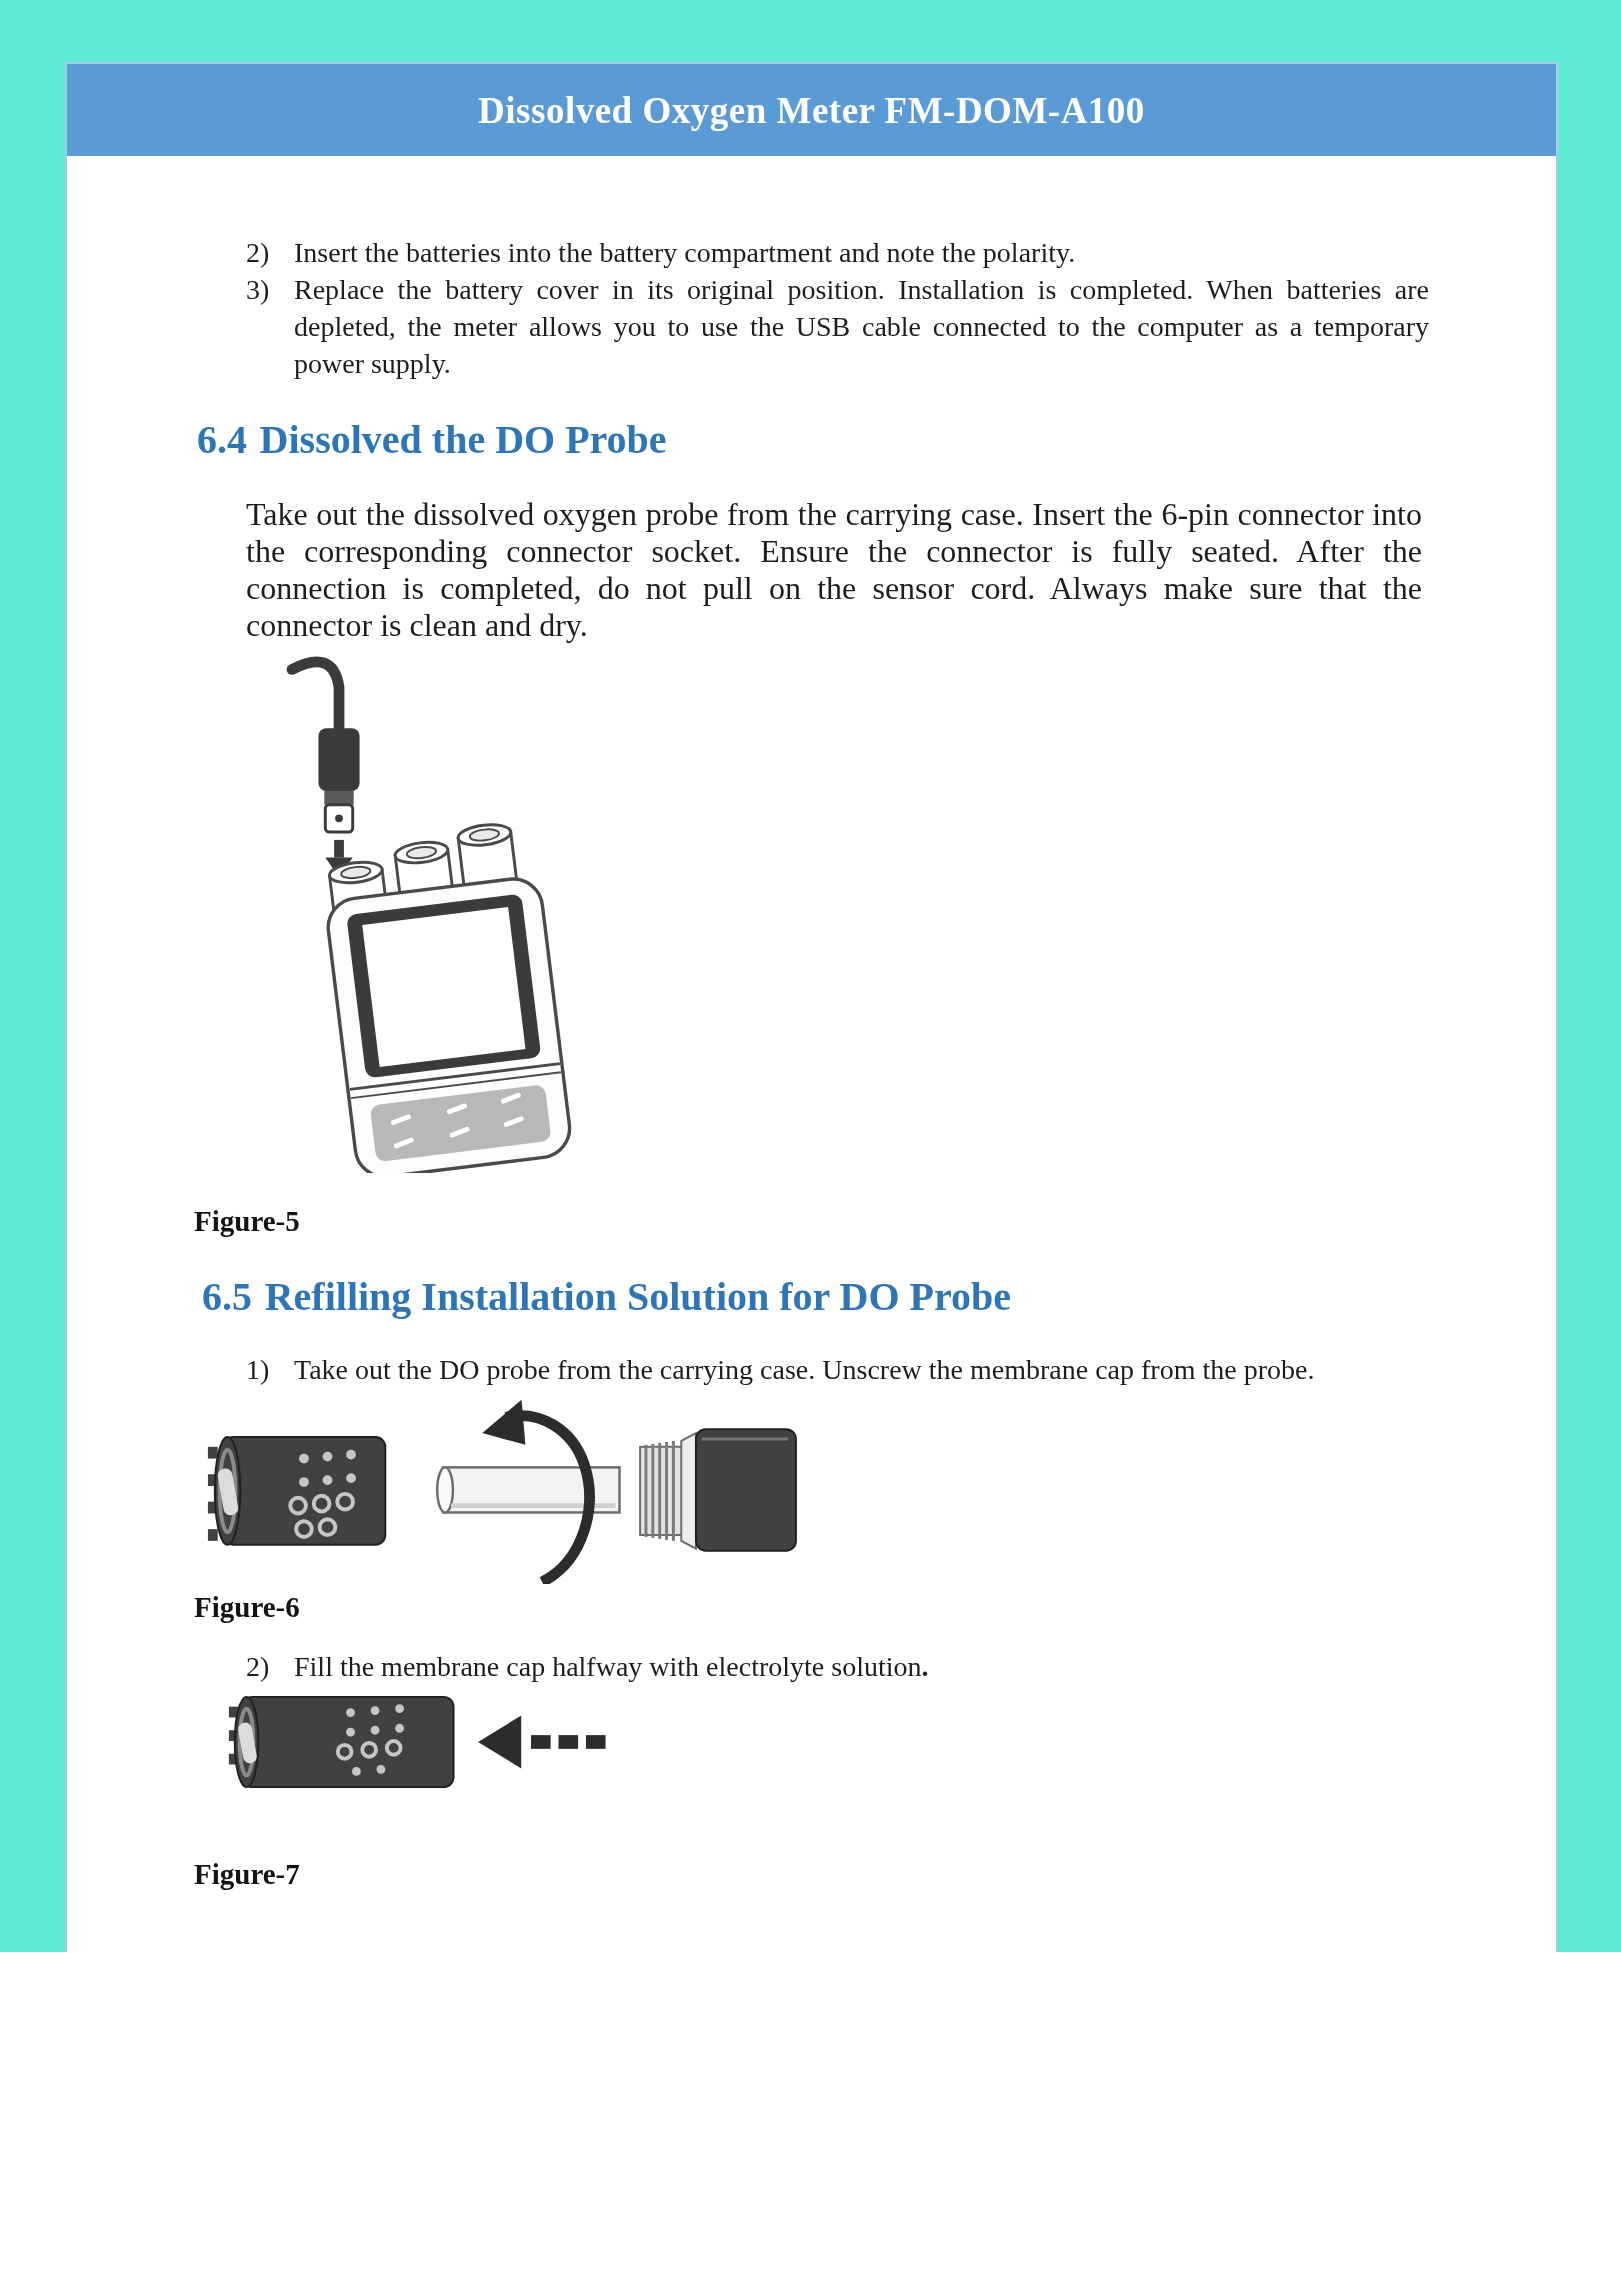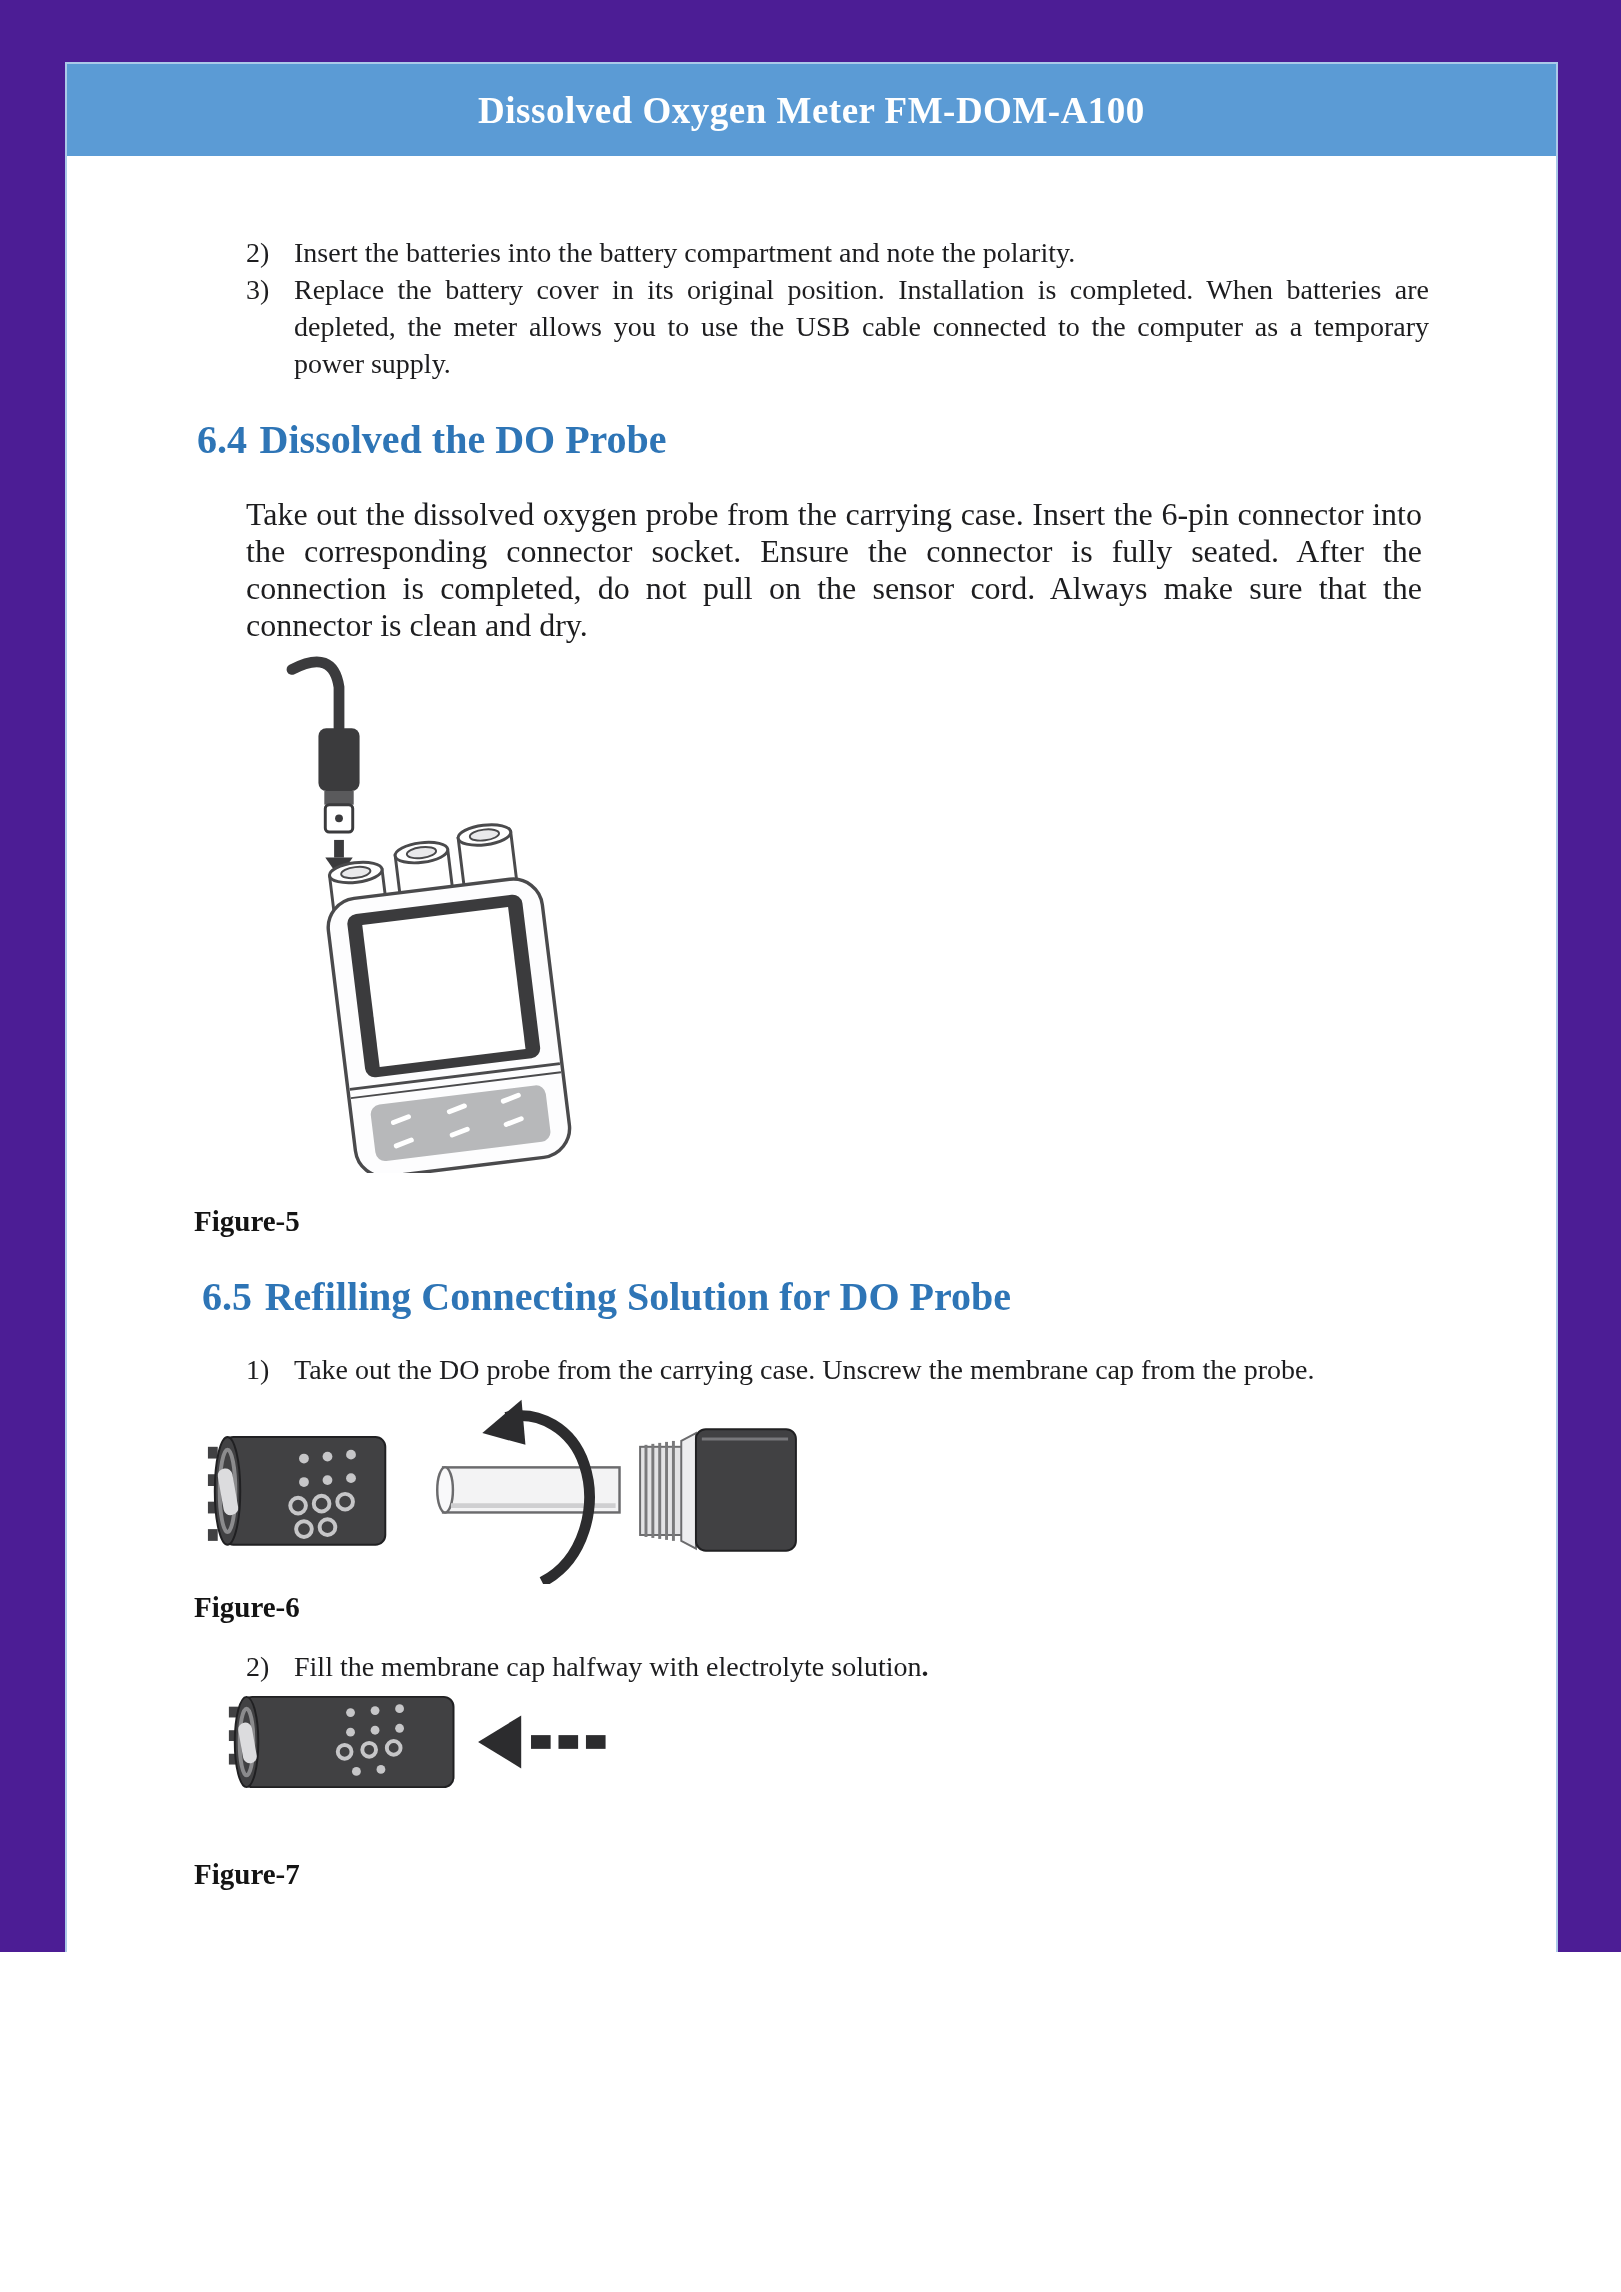--- a/index.html
+++ b/index.html
@@ -1,17 +1,17 @@
 <!DOCTYPE html>
 <html style="--header_bg: #5b9bd5; --heading: #2e75b6; --border: #abc9e9; --text: #1d1d1f; --figure_dark: #414143;"><head>
 <meta charset="utf-8">
 <style>
   html,body { margin:0; padding:0; background:#ffffff; }
   .page {
-    position:relative; width:1621px; height:1952px; background:#4c1d95;
+    position:relative; width:1621px; height:1952px; background:#5eead4;
     font-family:"Liberation Serif", serif; color:var(--text,#1d1d1f); overflow:hidden;
   }
   .content-box {
     position:absolute; left:65px; top:62px; width:1493px; height:2166px;
     box-sizing:border-box; background:#fff;
     border:2.9px solid var(--border,#abc9e9); border-bottom-width:4.9px;
   }
   .titlebar {
     height:92px; background:var(--header_bg,#5b9bd5);
     display:flex; align-items:center; justify-content:center;
@@ -127,21 +127,21 @@
               <line x1="208" y1="500" x2="224" y2="496"></line>
               <line x1="264" y1="496" x2="280" y2="492"></line>
             </g>
           </g>
         </svg>
         <figcaption>Figure-5</figcaption>
       </figure>
 
       <h2 class="section sec65">
         <span class="sec-num">6.5</span>
-        <span class="sec-title">Refilling Connecting Solution for DO Probe</span>
+        <span class="sec-title">Refilling Installation Solution for DO Probe</span>
       </h2>
 
       <div class="num-item step1">
         <span class="num">1)</span>
         <span class="txt">Take out the DO probe from the carrying case. Unscrew the membrane cap from the probe.</span>
       </div>
 
       <figure class="fig fig6">
         <svg width="608" height="196" viewBox="0 0 620 200" aria-hidden="true">
           <g>

